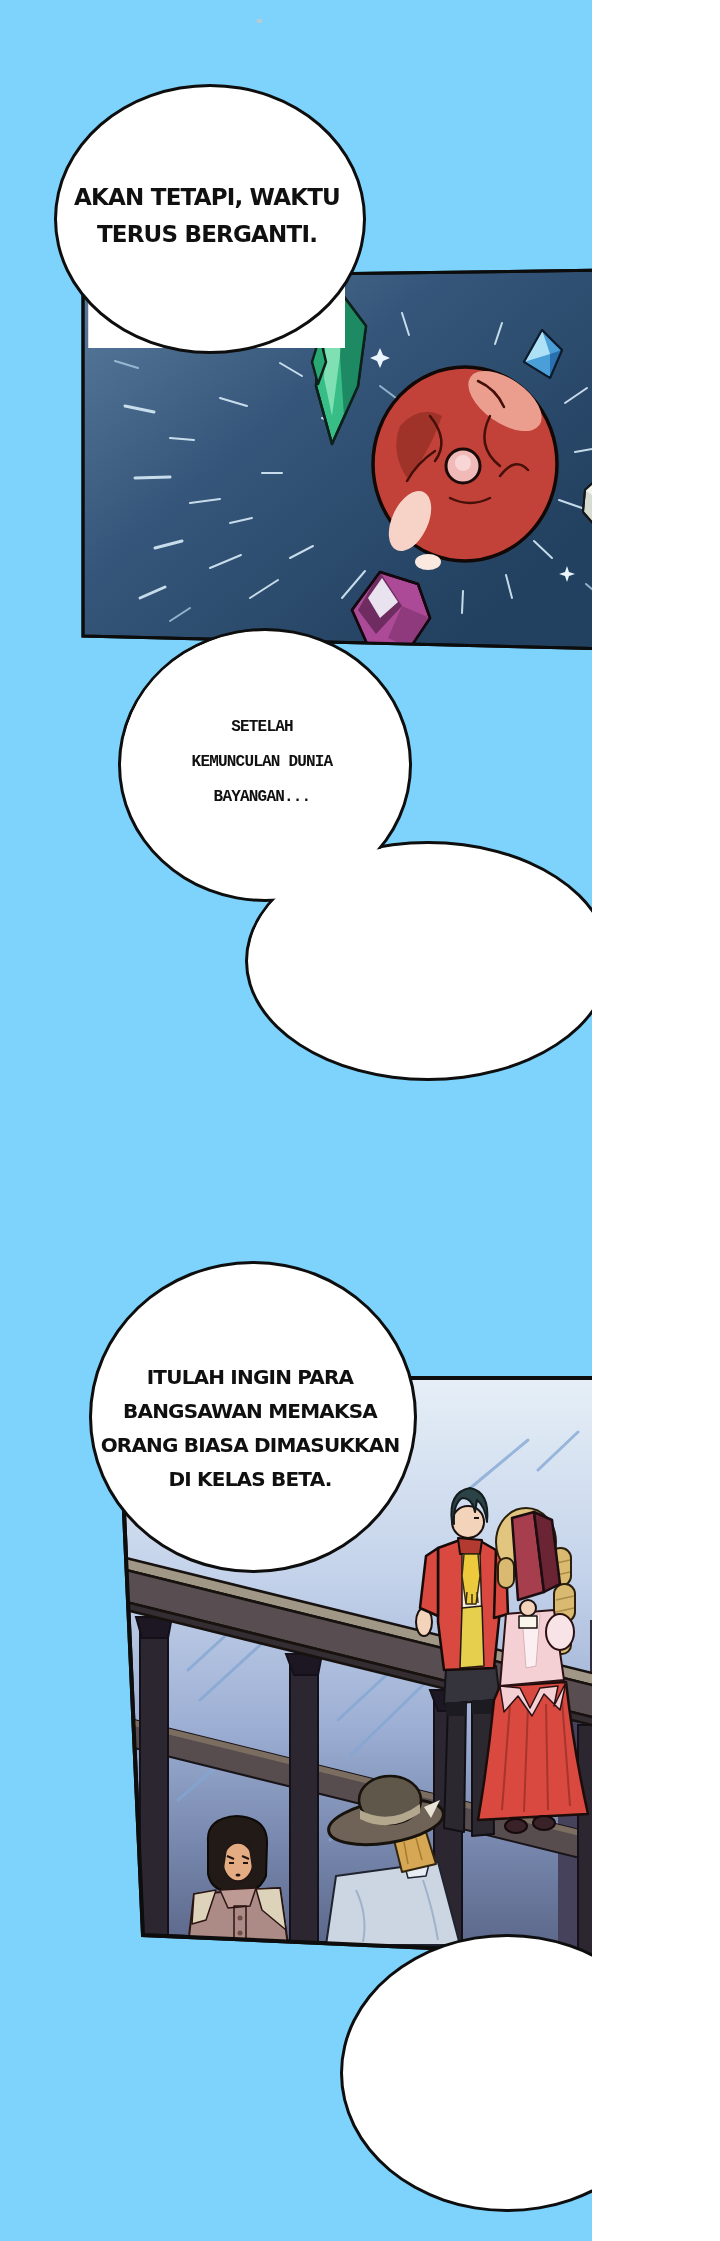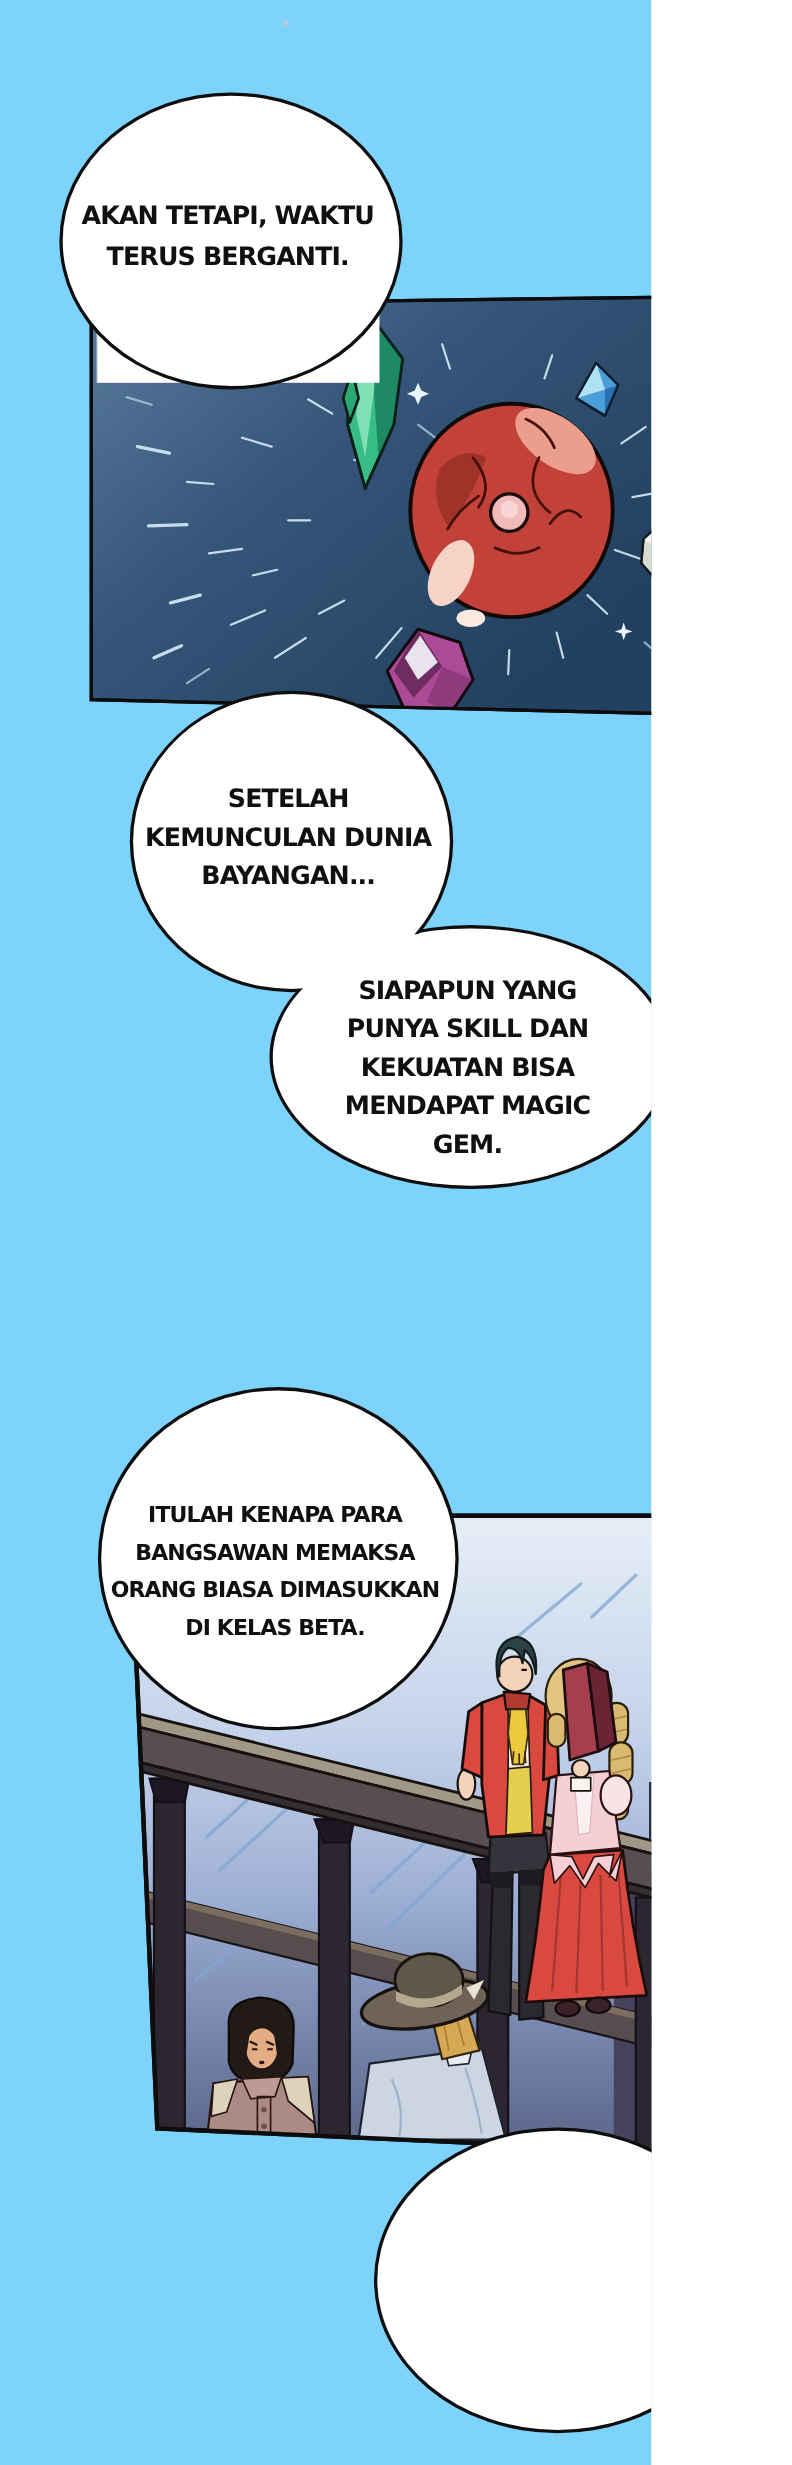--- a/index.html
+++ b/index.html
@@ -5,21 +5,21 @@
   html,body{margin:0;padding:0;background:#ffffff;}
   #comic-page{position:relative;width:592px;height:2241px;background:#7dd3fc;overflow:hidden;
     font-family:"DejaVu Sans","Liberation Sans",sans-serif;}
   .abs{position:absolute;}
   .bubble{position:absolute;background:#ffffff;border:3px solid #0e0e0e;border-radius:50%;}
   .bubble-patch{position:absolute;background:#ffffff;border-radius:50%;}
   .bubble-text{position:absolute;display:flex;align-items:center;justify-content:center;
     text-align:center;white-space:pre-line;color:#101010;font-weight:bold;
     letter-spacing:-0.8px;z-index:30;}
   .t23{font-size:23px;line-height:37px;}
-  .t21{font-size:23px;line-height:35px;}
+  .t21{font-size:16px;line-height:35px;font-family:Liberation Mono, monospace;}
   .t20{font-size:20px;line-height:34px;}
   #artifact-dot{left:257px;top:19px;width:5px;height:4px;background:#c8c8c8;opacity:.75;}
   #panel-corner-patch{left:88px;top:271px;width:256px;height:76px;background:#ffffff;
     border-left:1px solid #dcdcdc;border-top:1px solid #e8e8e8;z-index:5;}
   svg{display:block;}
 </style>
 </head>
 <body>
 
 <div id="comic-page">
@@ -136,25 +136,20 @@
   <div class="bubble-text t23" style="left:54px;top:84px;width:306px;height:264px">AKAN TETAPI, WAKTU
 TERUS BERGANTI.</div>
 
   <div class="bubble" style="left:245px;top:841px;width:360px;height:234px;z-index:10"></div>
   <div class="bubble" style="left:118px;top:628px;width:288px;height:268px;z-index:11"></div>
   <div class="bubble-patch" style="left:249px;top:845px;width:352px;height:226px;z-index:12"></div>
   <div class="bubble-patch" style="left:122px;top:632px;width:280px;height:260px;z-index:13"></div>
   <div class="bubble-text t21" style="left:118px;top:628px;width:288px;height:268px">SETELAH
 KEMUNCULAN DUNIA
 BAYANGAN...</div>
-  <div class="bubble-text t21" style="left:245px;top:841px;width:360px;height:234px;padding-top:26px;box-sizing:border-box">SIAPAPUN YANG
-PUNYA SKILL DAN
-KEKUATAN BISA
-MENDAPAT MAGIC
-GEM.</div>
 
   <svg class="abs" style="left:108px;top:1370px;z-index:1" width="510" height="595" viewBox="0 0 510 595">
     <defs>
       <linearGradient id="p2sky" x1="0" y1="0" x2="0" y2="1">
         <stop offset="0" stop-color="#e6eff7"></stop>
         <stop offset="0.35" stop-color="#c3d2ea"></stop>
         <stop offset="0.6" stop-color="#9dafd4"></stop>
         <stop offset="0.8" stop-color="#7888ae"></stop>
         <stop offset="1" stop-color="#596588"></stop>
       </linearGradient>
@@ -290,20 +285,20 @@
           <ellipse cx="282" cy="430" rx="31" ry="24" fill="#5f574a" stroke="#17120c" stroke-width="2.5"></ellipse>
           <path d="M252,440 Q282,456 312,434 L312,443 Q282,464 252,449 Z" fill="#b3a78d"></path>
           <polygon points="316,437 332,430 323,448" fill="#e9e3d5"></polygon>
         </g>
       </g>
     </g>
     <polygon points="10,8 504,8 499,586 35,565" fill="none" stroke="#0d0d0d" stroke-width="4"></polygon>
   </svg>
 
   <div class="bubble" style="left:89px;top:1261px;width:322px;height:306px;z-index:10"></div>
-  <div class="bubble-text t20" style="left:89px;top:1261px;width:322px;height:306px;padding-top:28px;box-sizing:border-box">ITULAH KENAPA PARA
+  <div class="bubble-text t20" style="left:89px;top:1261px;width:322px;height:306px;padding-top:28px;box-sizing:border-box">ITULAH INGIN PARA
 BANGSAWAN MEMAKSA
 ORANG BIASA DIMASUKKAN
 DI KELAS BETA.</div>
 
   <div class="bubble" style="left:340px;top:1934px;width:328px;height:272px;z-index:10"></div>
 
 </div>
 
 </body></html>

